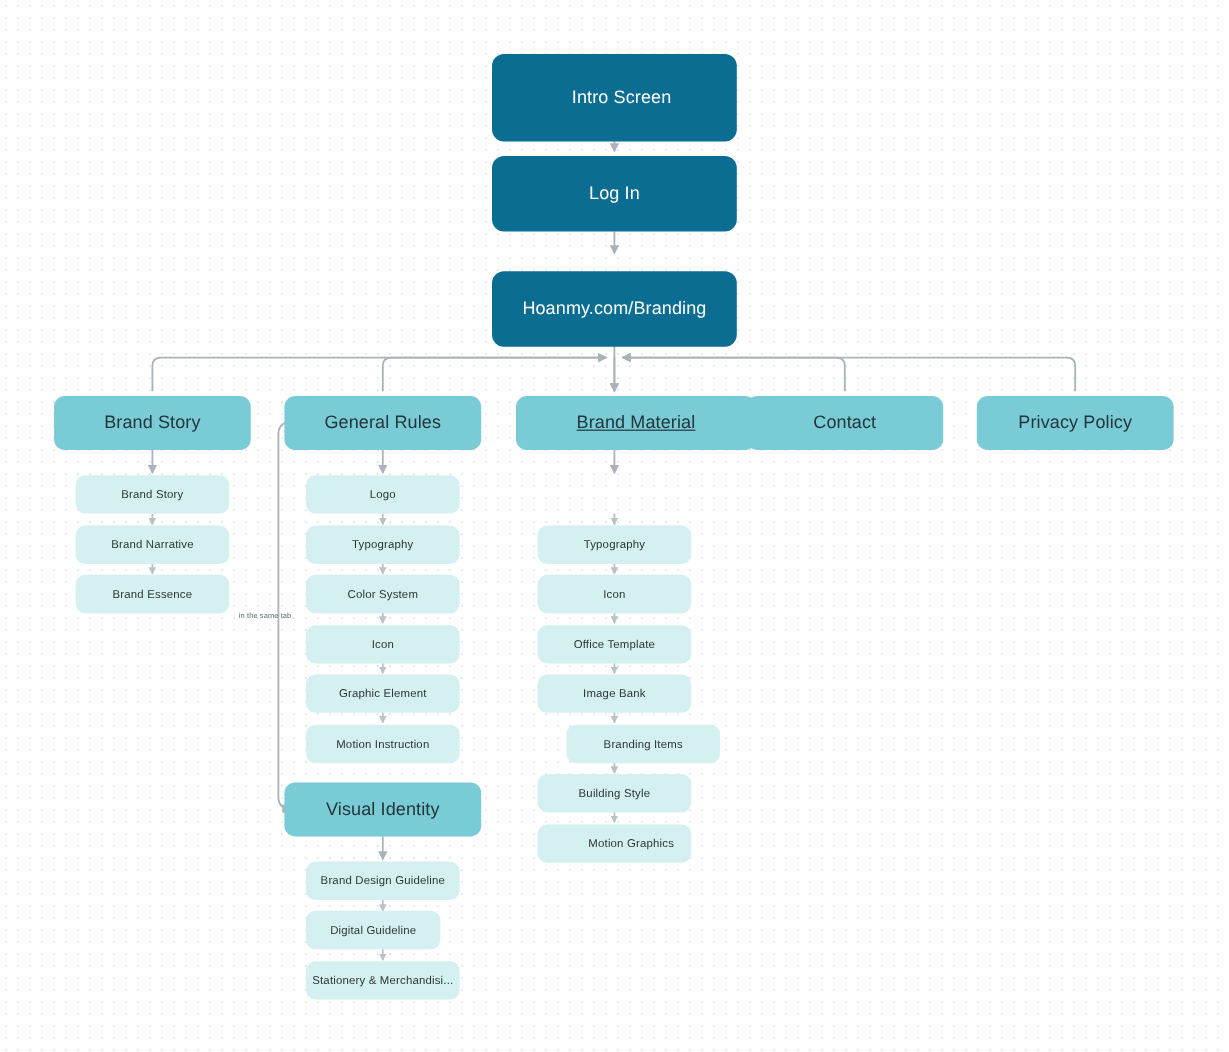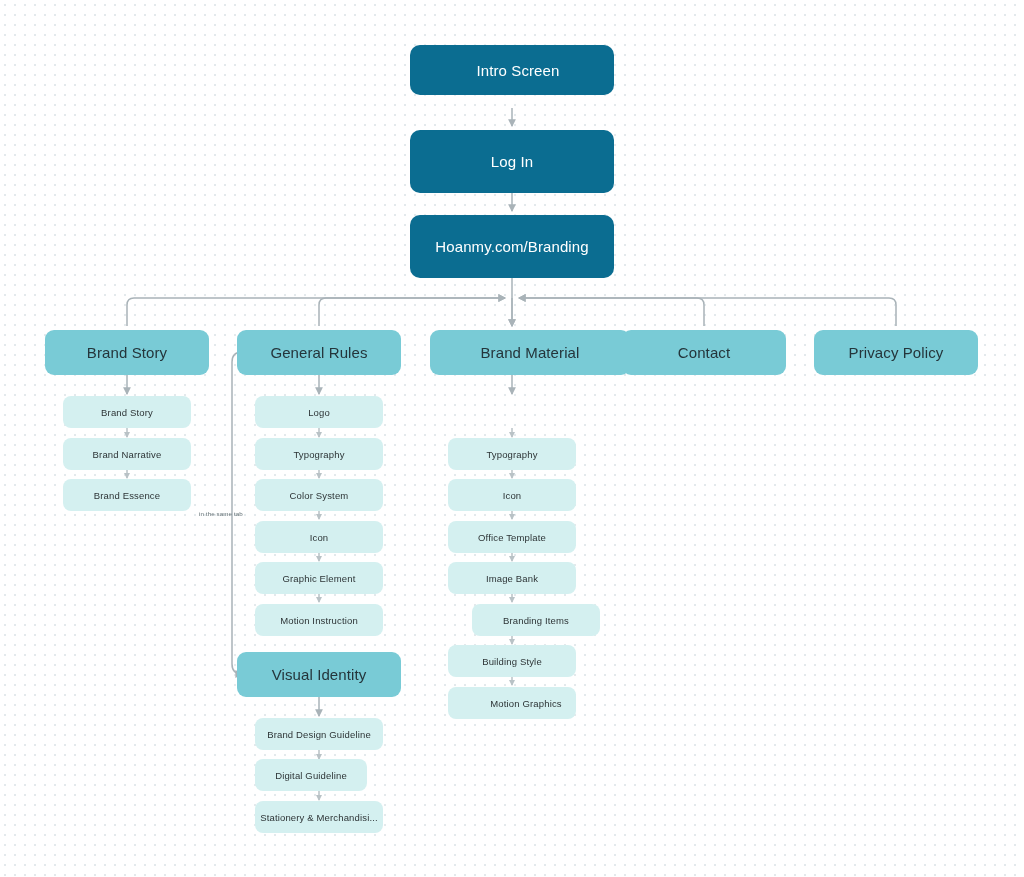--- a/index.html
+++ b/index.html
@@ -130,31 +130,31 @@
       <line x1="512" y1="428" x2="512" y2="437" marker-end="url(#arrow-sm)" stroke="#b9c2c6"></line>
       <line x1="512" y1="469" x2="512" y2="478" marker-end="url(#arrow-sm)" stroke="#b9c2c6"></line>
       <line x1="512" y1="510" x2="512" y2="519" marker-end="url(#arrow-sm)" stroke="#b9c2c6"></line>
       <line x1="512" y1="552" x2="512" y2="561" marker-end="url(#arrow-sm)" stroke="#b9c2c6"></line>
       <line x1="512" y1="593" x2="512" y2="602" marker-end="url(#arrow-sm)" stroke="#b9c2c6"></line>
       <line x1="512" y1="635" x2="512" y2="644" marker-end="url(#arrow-sm)" stroke="#b9c2c6"></line>
       <line x1="512" y1="676" x2="512" y2="685" marker-end="url(#arrow-sm)" stroke="#b9c2c6"></line>
     </g>
   </svg>
 
-  <div class="node primary" style="left:410px; top:45px; width:204px; height:50px;padding-left:12px;">Intro Screen</div>
+  <div class="node primary" style="left:410px; top:45px; width:204px; height:73px;padding-left:12px;">Intro Screen</div>
 
   <div class="node primary" style="left:410px; top:130px; width:204px; height:63px;">Log In</div>
 
-  <div class="node primary" style="left:410px; top:215px; width:204px; height:63px;">Hoanmy.com/Branding</div>
+  <div class="node primary" style="left:410px; top:226px; width:204px; height:63px;">Hoanmy.com/Branding</div>
 
   <div class="node section" style="left:45px; top:330px; width:164px; height:45px;">Brand Story</div>
 
   <div class="node section" style="left:237px; top:330px; width:164px; height:45px;">General Rules</div>
 
-  <div class="node section" style="left:430px; top:330px; width:200px; height:45px;">Brand Material</div>
+  <div class="node section" style="left:430px; top:330px; width:200px; height:45px;text-decoration:underline;">Brand Material</div>
 
   <div class="node section" style="left:622px; top:330px; width:164px; height:45px;">Contact</div>
 
   <div class="node section" style="left:814px; top:330px; width:164px; height:45px;">Privacy Policy</div>
 
   <div class="node leaf" style="left:63px; top:396px; width:128px; height:32px;">Brand Story</div>
   <div class="node leaf" style="left:63px; top:438px; width:128px; height:32px;">Brand Narrative</div>
   <div class="node leaf" style="left:63px; top:479px; width:128px; height:32px;">Brand Essence</div>
 
   <div class="node leaf" style="left:255px; top:396px; width:128px; height:32px;">Logo</div>

